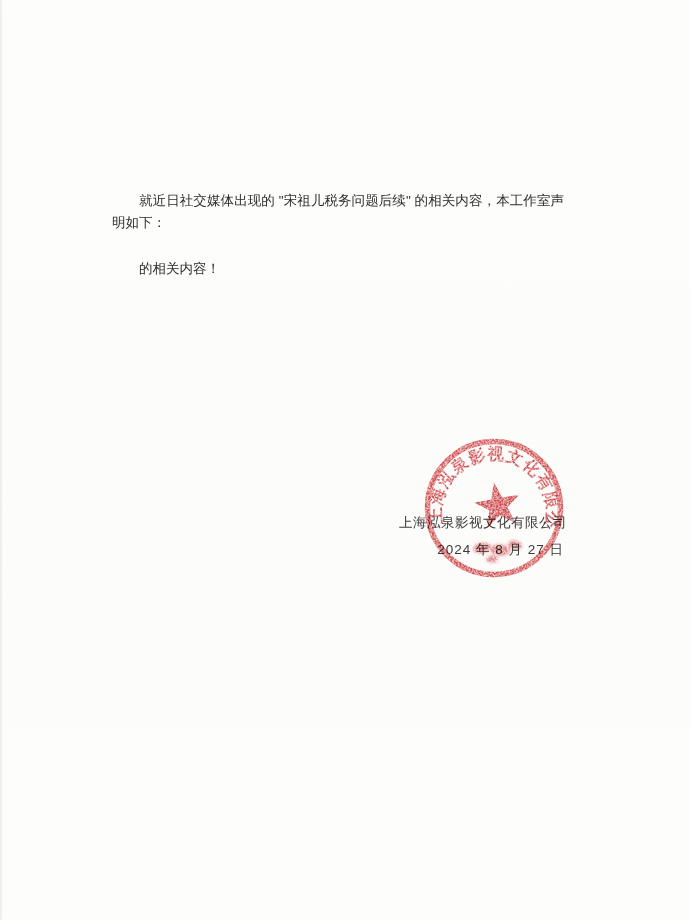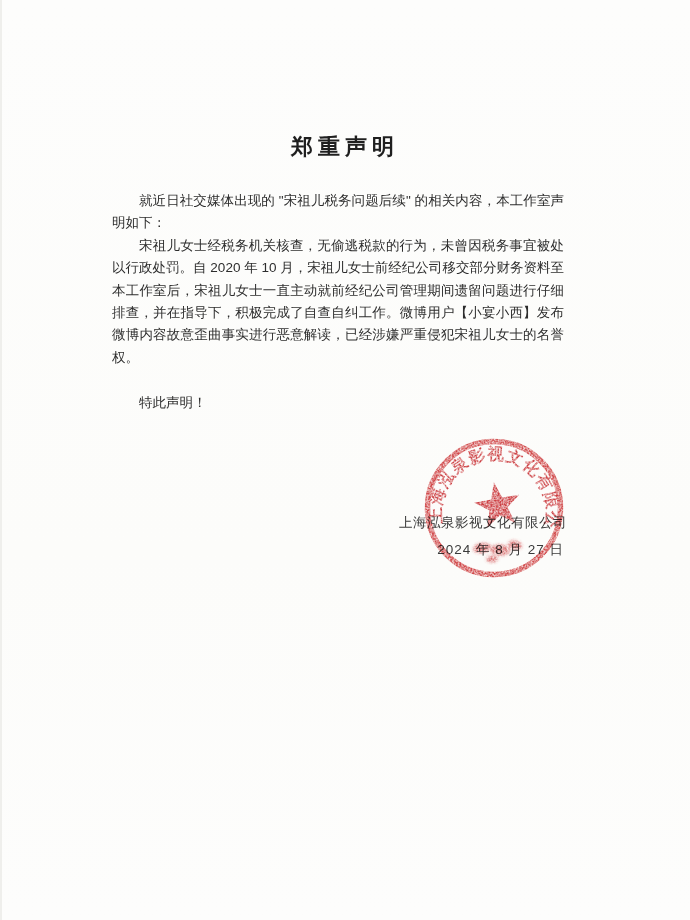--- a/index.html
+++ b/index.html
@@ -52,26 +52,24 @@
     opacity:0.93;
   }
 </style>
 </head>
 <body>
 
 <div class="page">
 
   <div class="scan-edge"></div>
 
-  <div class="doc-title">郑重声明</div>
 
   <div class="doc-body">
     <p>就近日社交媒体出现的 "宋祖儿税务问题后续" 的相关内容，本工作室声明如下：</p>
-    <p>宋祖儿女士经税务机关核查，无偷逃税款的行为，未曾因税务事宜被处以行政处罚。自 2020 年 10 月，宋祖儿女士前经纪公司移交部分财务资料至本工作室后，宋祖儿女士一直主动就前经纪公司管理期间遗留问题进行仔细排查，并在指导下，积极完成了自查自纠工作。微博用户【小宴小西】发布微博内容故意歪曲事实进行恶意解读，已经涉嫌严重侵犯宋祖儿女士的名誉权。</p>
-    <p class="closing">特此声明！</p>
+    <p class="closing">的相关内容！</p>
   </div>
 
   <div class="signature">
     <div class="company">上海泓泉影视文化有限公司</div>
     <div class="date">2024 年 8 月 27 日</div>
   </div>
 
   <svg class="stamp" viewBox="0 0 148 148" xmlns="http://www.w3.org/2000/svg">
     <defs>
       <filter id="rough" x="-10%" y="-10%" width="120%" height="120%">

